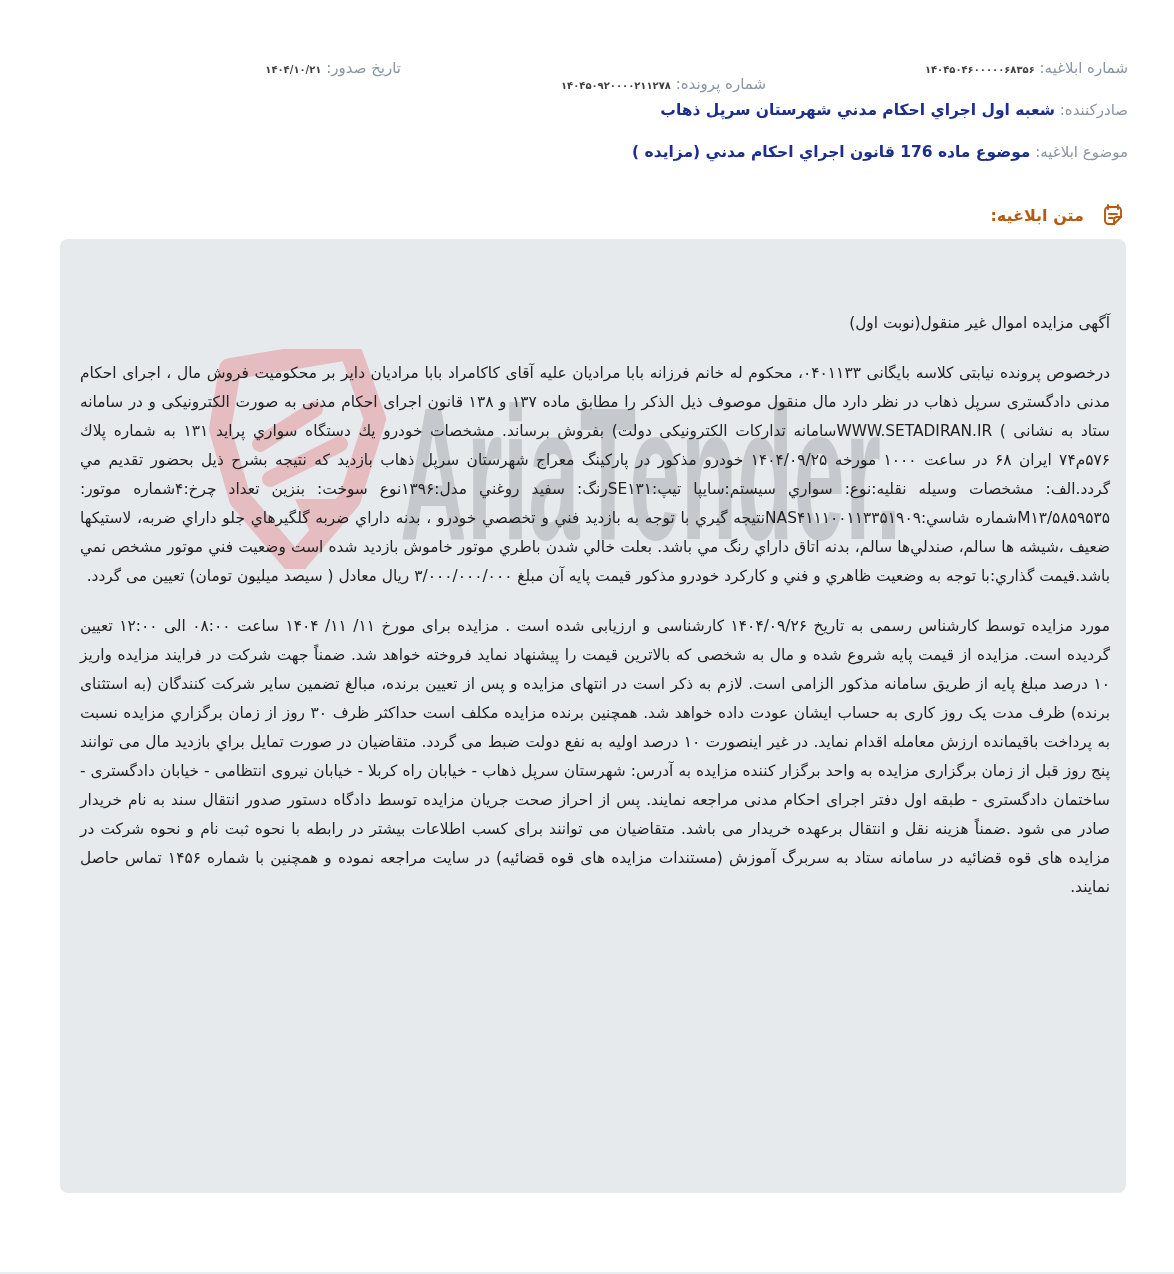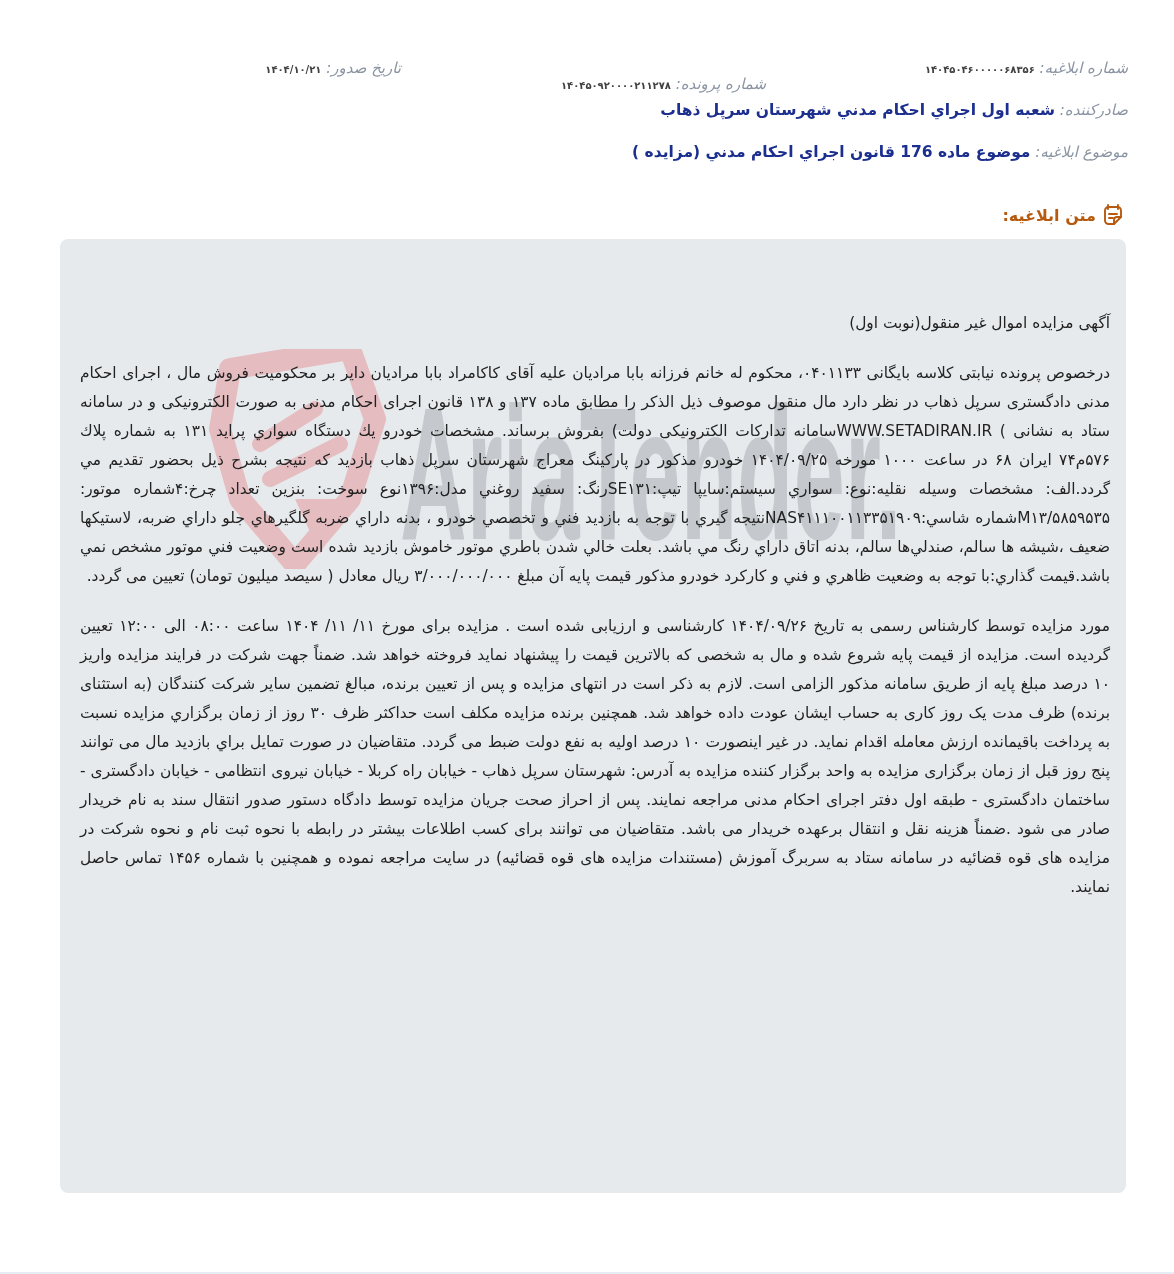--- a/index.html
+++ b/index.html
@@ -3,26 +3,26 @@
 <meta charset="utf-8">
 <style>
   html, body { margin: 0; padding: 0; }
   body {
     width: 1174px; height: 1274px; background: #ffffff; position: relative;
     font-family: "DejaVu Sans", "Liberation Sans", sans-serif; overflow: hidden;
     border-bottom: 2px solid #e6edf5; box-sizing: border-box;
   }
   .meta-row { position: absolute; right: 46px; left: 40px; direction: rtl; font-size: 15px; }
   .meta-row .item { position: absolute; top: 0; white-space: nowrap; direction: rtl; }
-  .label { color: #8a94a3; font-style: italic; }
+  .label { color: #8a94a3; }
   .value-num { color: #404040; font-weight: bold; font-size: 10px; letter-spacing: 0.2px; }
   .value-txt { color: #1c2f8f; font-weight: bold; font-size: 15.5px; }
   .line { position: absolute; right: 46px; direction: rtl; white-space: nowrap; font-size: 15px; }
 
-  .section-title { position: absolute; right: 48px; top: 202px; direction: rtl; display: flex; align-items: center; gap: 4px; }
+  .section-title { position: absolute; right: 48px; top: 202px; direction: rtl; display: flex; align-items: center; gap: 16px; }
   .section-title .txt { color: #b75a0f; font-weight: bold; font-size: 16px; }
   .section-title svg { display: block; }
 
   .card {
     position: absolute; left: 60px; top: 239px; width: 1066px; height: 954px;
     background: #e7eaed; border-radius: 8px; overflow: hidden;
   }
   .watermark { position: absolute; left: 140px; top: 110px; width: 700px; height: 220px; pointer-events: none; }
   .content {
     position: absolute; left: 20px; right: 16px; top: 70px;

